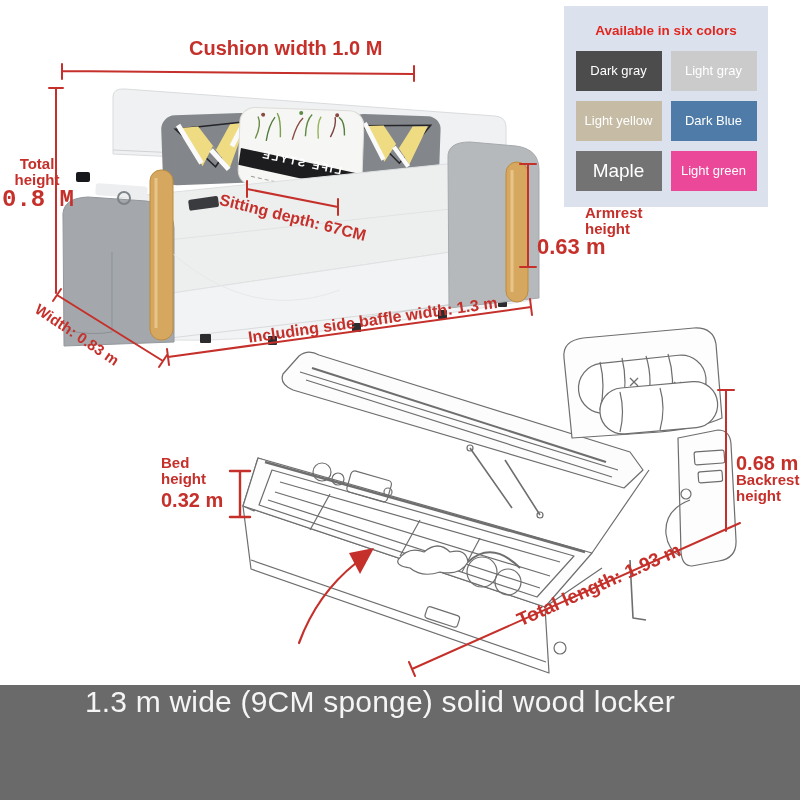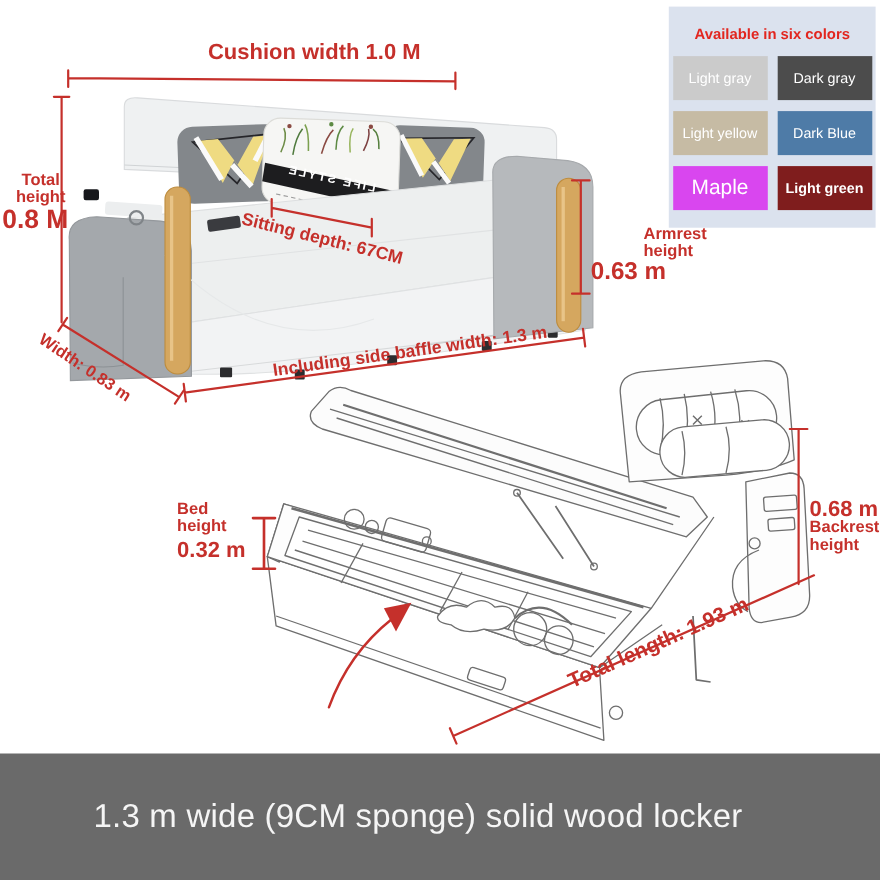--- a/index.html
+++ b/index.html
@@ -6,40 +6,40 @@
   .stage{
     position:relative;width:800px;height:800px;background:#ffffff;overflow:hidden;
     font-family:"Liberation Sans",sans-serif;
     --accent:#c5302b; --panel-bg:#dbe2ee; --panel-title:#e2261f;
     --banner-bg:#6a6a6a; --banner-fg:#f5f5f5;
   }
   svg{position:absolute;left:0;top:0;}
   .lbl{position:absolute;color:var(--accent);font-weight:bold;line-height:1.08;}
   #cushion-width{left:189px;top:38px;font-size:20px;}
   #total-height-label{left:5px;top:156px;width:64px;font-size:15px;text-align:center;}
-  #total-height-value{left:2px;top:187px;font-size:24px;}
+  #total-height-value{left:2px;top:187px;font-size:24px;font-family:Liberation Mono, monospace;}
   #sitting-depth{left:222px;top:191px;font-size:16px;transform:rotate(14deg);transform-origin:left top;}
   #armrest-label{left:537px;top:205px;width:72px;font-size:15px;margin-left:48px;}
   #armrest-value{left:537px;top:235px;font-size:22px;}
   #width-diag{left:41px;top:301px;font-size:15px;transform:rotate(34deg);transform-origin:left top;}
   #baffle-width{left:247px;top:329px;font-size:16px;transform:rotate(-8deg);transform-origin:left top;}
   #bed-height-label{left:161px;top:455px;width:56px;font-size:15px;}
   #bed-height-value{left:161px;top:490px;font-size:20px;}
   #backrest-label{left:736px;top:424px;width:62px;font-size:15px;margin-top:48px;}
   #backrest-value{left:736px;top:453px;font-size:20px;}
   #total-length{left:514px;top:612px;font-size:19px;transform:rotate(-24deg);transform-origin:left top;white-space:nowrap;}
   #storage-box{left:203px;top:633px;font-size:15px;}
-  .panel{position:absolute;left:608px;top:6px;width:188px;height:201px;background:var(--panel-bg);}
+  .panel{position:absolute;left:564px;top:6px;width:204px;height:201px;background:var(--panel-bg);}
   .panel-title{margin-top:17px;text-align:center;font-size:13.5px;font-weight:bold;color:var(--panel-title);}
   .swatch-grid{display:grid;grid-template-columns:repeat(2,86px);gap:10px 9px;width:max-content;margin:13px auto 0;}
   .swatch{width:86px;height:40px;display:flex;align-items:center;justify-content:center;
     text-align:center;font-size:13px;line-height:1.12;padding:0 7px;box-sizing:border-box;}
   .swatch-lg{font-size:19px;}
   .banner{position:absolute;left:0;top:685px;width:800px;height:115px;background:var(--banner-bg);
-    display:flex;align-items:center;justify-content:center;}
+    display:flex;justify-content:center;}
   .banner span{color:var(--banner-fg);font-size:30px;transform:translateX(-20px);letter-spacing:0.2px;}
 </style>
 </head>
 <body>
 
 <div class="stage" style="--accent: #c5302b; --panel-bg: #dbe2ee; --panel-title: #e2261f; --banner-bg: #6a6a6a; --banner-fg: #f5f5f5;">
 
   <svg width="800" height="800" viewBox="0 0 800 800">
 
     <g>
@@ -180,26 +180,26 @@
       <path d="M412,669 L740,523 M415,676 L409,662" stroke="#c5302b"></path>
 
       <path d="M299,643 Q317,594 356,563" stroke-width="2.2" stroke="#c5302b"></path>
       <polygon points="374,548 349,553 360,574" fill="#c5302b" stroke="none"></polygon>
     </g>
   </svg>
 
   <div class="panel">
     <div class="panel-title">Available in six colors</div>
     <div class="swatch-grid">
+        <div class="swatch" style="background: rgb(76, 76, 76); color: rgb(255, 255, 255);">Dark gray</div>
         <div class="swatch" style="background: rgb(203, 203, 203); color: rgb(255, 255, 255);">Light gray</div>
-        <div class="swatch" style="background: rgb(76, 76, 76); color: rgb(255, 255, 255);">Dark gray</div>
         <div class="swatch" style="background: rgb(198, 187, 164); color: rgb(255, 255, 255);">Light yellow</div>
         <div class="swatch" style="background: rgb(78, 123, 167); color: rgb(255, 255, 255);">Dark Blue</div>
-        <div class="swatch swatch-lg" style="background: #d946ef; color: rgb(255, 255, 255);">Maple</div>
-        <div class="swatch" style="background: #7f1d1d; color: rgb(255, 255, 255); font-weight: bold;">Light green</div>
+        <div class="swatch swatch-lg" style="background: #737373; color: rgb(255, 255, 255);">Maple</div>
+        <div class="swatch" style="background: #ec4899; color: rgb(255, 255, 255);">Light green</div>
       </div>
   </div>
 
   <div class="lbl" id="cushion-width">Cushion width 1.0 M</div>
   <div class="lbl" id="total-height-label">Total height</div>
   <div class="lbl" id="total-height-value">0.8 M</div>
   <div class="lbl" id="sitting-depth">Sitting depth: 67CM</div>
   <div class="lbl" id="armrest-label">Armrest height</div>
   <div class="lbl" id="armrest-value">0.63 m</div>
   <div class="lbl" id="width-diag">Width: 0.83 m</div>

